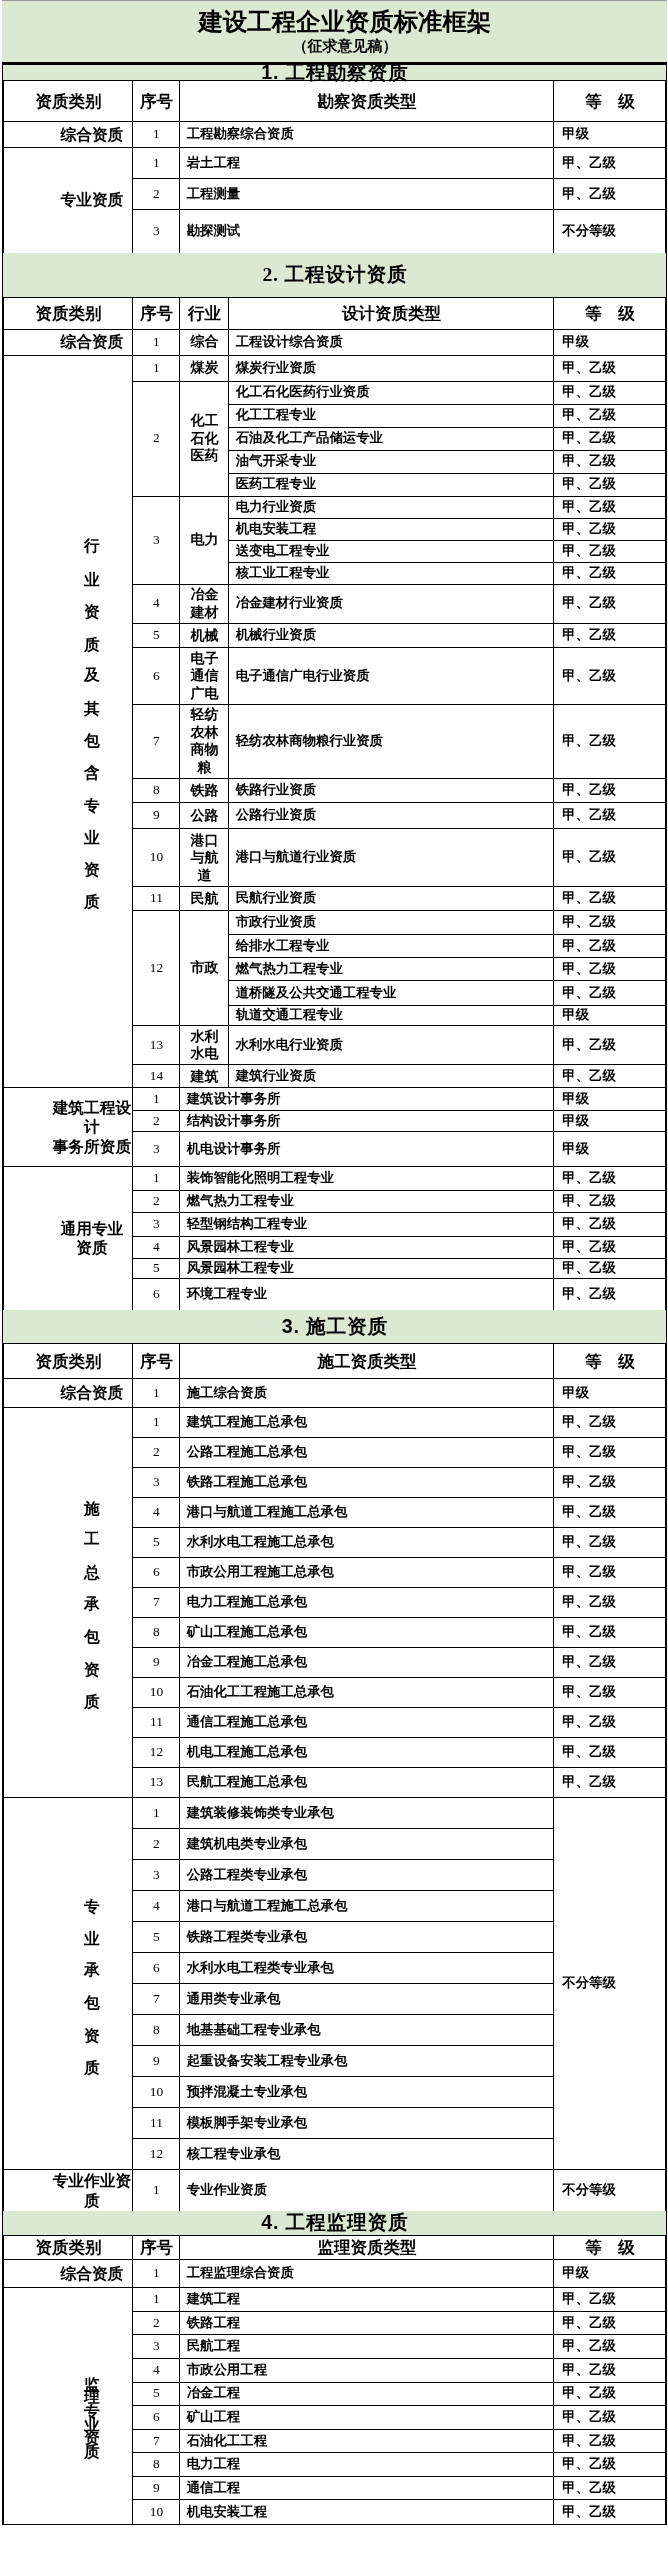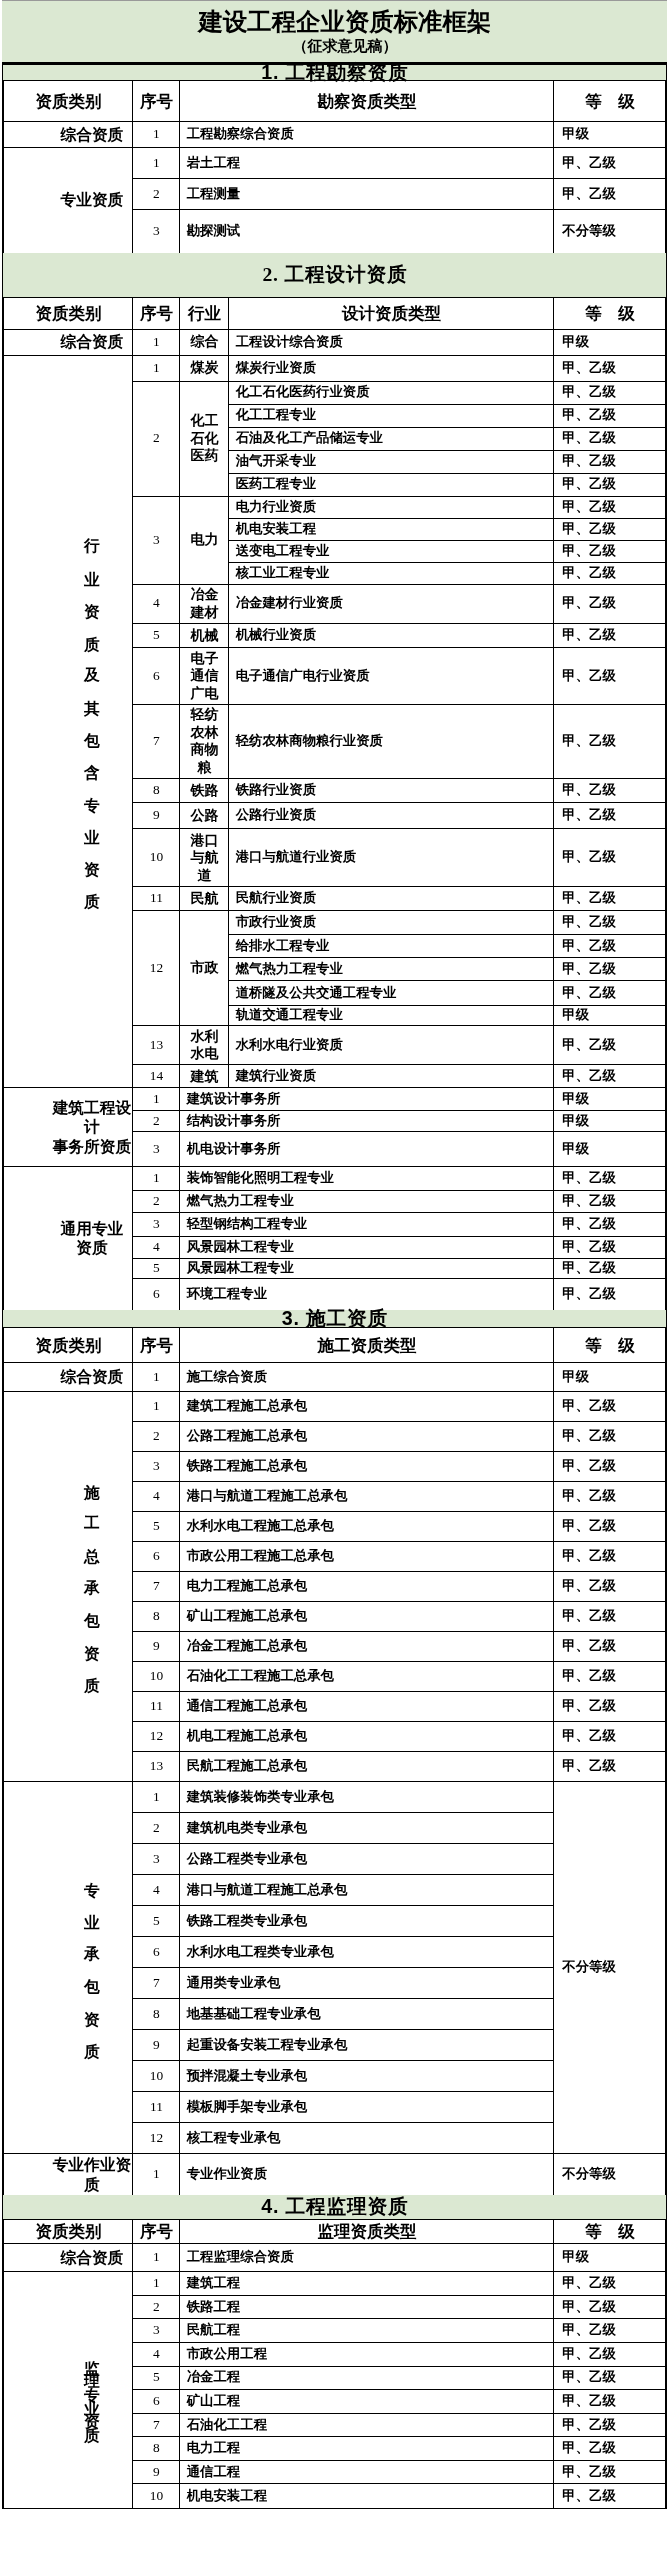--- a/index.html
+++ b/index.html
@@ -7,21 +7,21 @@
   .page{width:665px;margin-left:2.4px;}
   .titleblock{background:#dbe8d2;border-top:0.8px solid #999;border-bottom:3.1px solid #000;
     height:61px;display:flex;flex-direction:column;align-items:center;justify-content:center;padding-left:20px;}
   .doc-title{font-size:24.4px;font-weight:bold;line-height:1.15;}
   .doc-subtitle{font-size:15px;font-weight:bold;line-height:1.2;}
   .boxed{border-left:1.6px solid #000;border-right:1.6px solid #000;border-bottom:1.6px solid #000;}
   .band{background:#dbe8d2;display:flex;align-items:center;justify-content:center;
     font-weight:bold;font-size:19.7px;letter-spacing:0.8px;}
   .band-0{height:15px;}
   .band-1{height:44px;font-family:Liberation Serif, serif;}
-  .band-2{height:17px;}
+  .band-2{height:33px;}
   .band-3{height:23.6px;}
   table.qtable{width:100%;table-layout:fixed;border-collapse:collapse;}
   .qtable td,.qtable th{border:1.6px solid #000;border-bottom:none;vertical-align:middle;
     overflow:hidden;line-height:1.25;}
   .qtable tr.thin td{border-top-width:0.8px;}
   .c-hd{font-size:16.5px;font-weight:bold;text-align:center;}
   .c-cat{font-size:15.7px;font-weight:bold;text-align:center;white-space:pre-line;line-height:1.45;padding-left:48px;}
   .c-idx{font-family:"Liberation Serif",serif;font-weight:normal;font-size:13.4px;text-align:center;}
   .c-ind{font-size:14px;font-weight:bold;text-align:center;white-space:pre-line;
     line-height:1.35;padding:1.6px 1.6px;}

